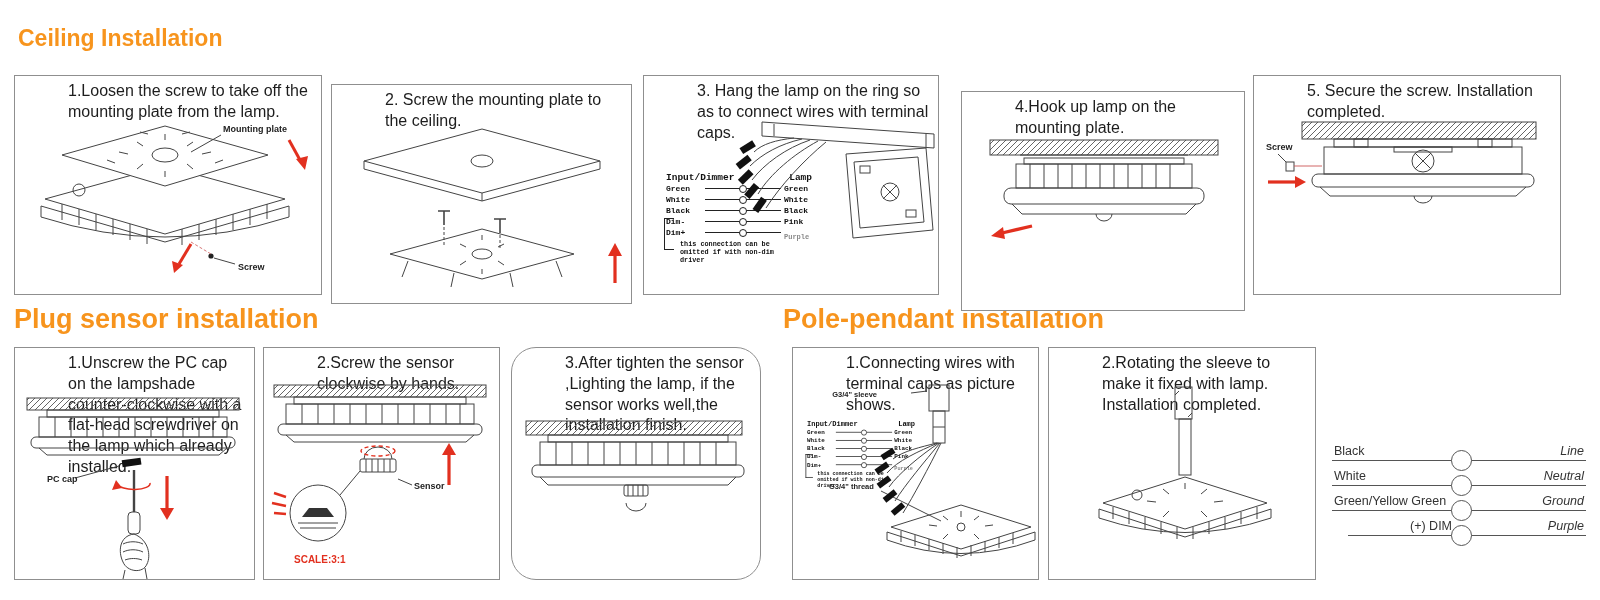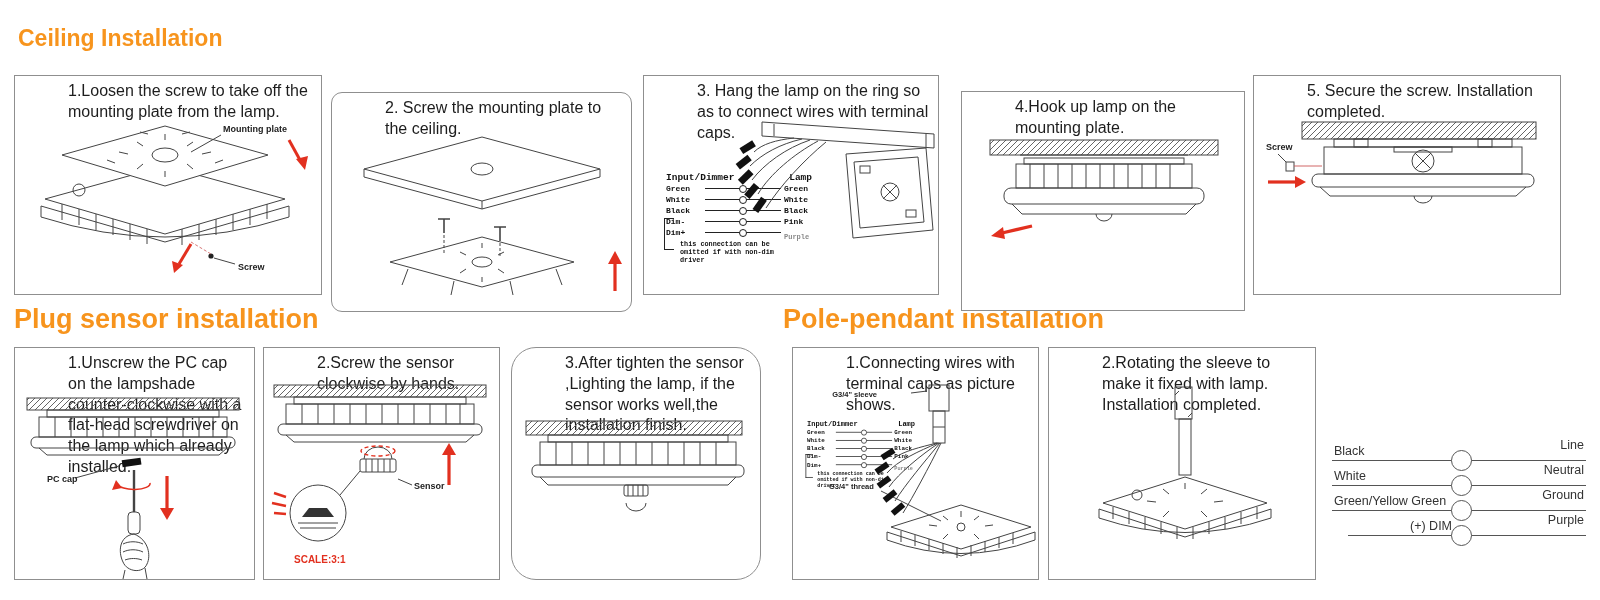--- a/index.html
+++ b/index.html
@@ -32,21 +32,21 @@
   .wrow .wr{width:34px;}
   .wr.purple{color:#8a8a8a;font-size:7px;position:relative;top:4px;}
   .wnote{font-size:6.8px;font-weight:bold;line-height:1.2;margin:2px 0 0 14px;width:118px;}
   .wbracket{position:absolute;left:-2px;width:9px;border:1px solid #222;border-right:none;}
 
   
   .legend{position:absolute;left:1332px;top:436px;width:254px;font-size:12.5px;color:#333;}
   .lg-row{position:relative;height:25px;}
   .lg-left{position:absolute;left:2px;bottom:3px;}
   .lg-left.ind{left:78px;}
-  .lg-right{position:absolute;right:2px;bottom:9px;}
+  .lg-right{position:absolute;right:2px;bottom:3px;font-style:italic;}
   .lg-line{position:absolute;left:0;right:0;bottom:0;height:1px;background:#555;}
   .lg-line.ind{left:16px;}
   .lg-circ{position:absolute;left:119px;bottom:-10px;width:19px;height:19px;background:#fff;
            border:1.4px solid #555;border-radius:50%;z-index:2;}
 </style>
 </head>
 <body>
 
 <div id="stage">
 
@@ -79,21 +79,21 @@
         <path d="M274,26 L285,46" stroke="var(--red)" stroke-width="3"></path>
         <polygon points="290,56 281,45 293,42"></polygon>
         <path d="M176,130 L164,150" stroke="var(--red)" stroke-width="3"></path>
         <polygon points="159,159 157,147 168,151"></polygon>
       </g>
       <text class="lbl" x="208" y="18">Mounting plate</text>
       <text class="lbl" x="223" y="156">Screw</text>
     </svg>
   </div>
 
-  <div class="panel" style="left:331px;top:92px;width:301px;height:220px;border-radius:11px;">
+  <div class="panel" style="left:331px;top:84px;width:301px;height:220px;">
     <div class="caption">2. Screw the mounting plate to the ceiling.</div>
     <svg class="ill" width="299" height="180" viewBox="0 0 299 180">
       <g stroke="#444" fill="none" stroke-width="1">
 
         <polygon points="150,6 268,38 150,70 32,38"></polygon>
         <path d="M32,38 v8 L150,78 L268,46 v-8 M150,70 v8"></path>
         <ellipse cx="150" cy="38" rx="11" ry="6"></ellipse>
 
         <path d="M112,88 v14 M106,88 h12" stroke-width="1.6"></path>
         <path d="M168,96 v14 M162,96 h12" stroke-width="1.6"></path>

